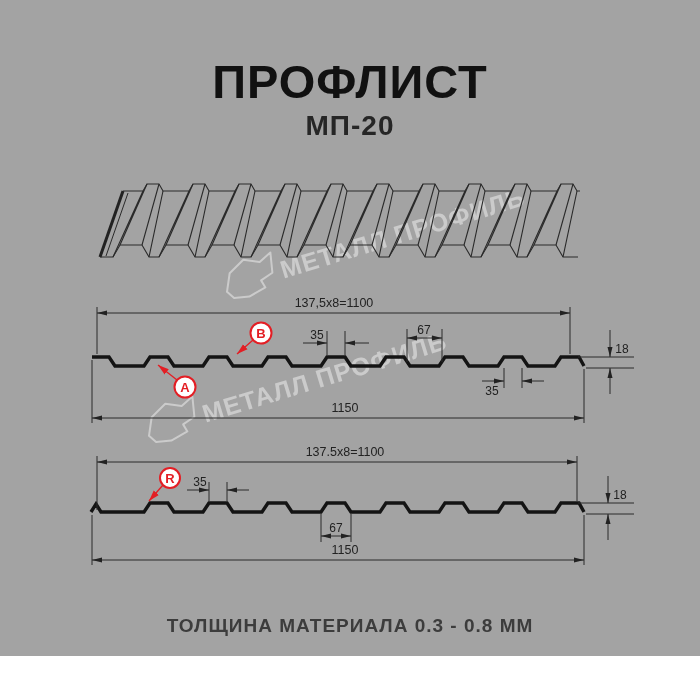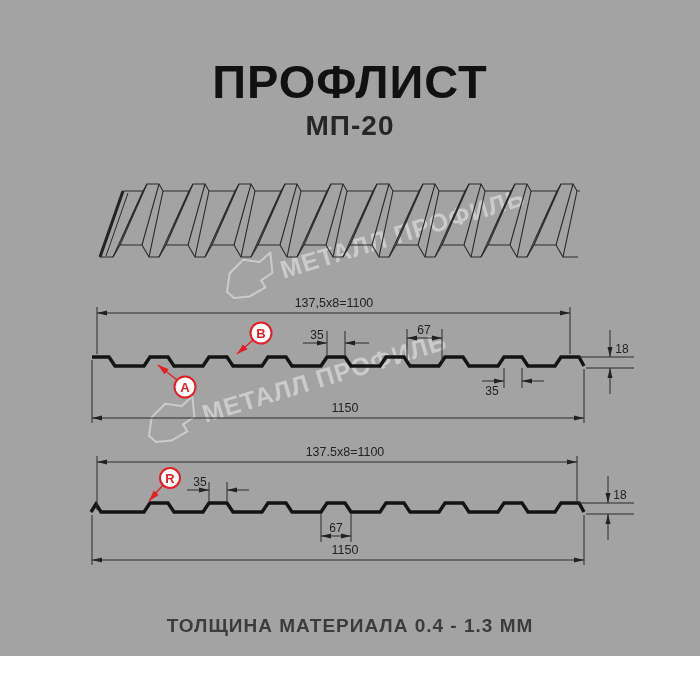--- a/index.html
+++ b/index.html
@@ -178,14 +178,14 @@
       <text class="dimtxt" x="345" y="554" text-anchor="middle">1150</text>
 
       <g>
         <line x1="163" y1="485" x2="149" y2="501" stroke="#e31e24" stroke-width="1.3" marker-end="url(#redArr)"></line>
         <circle cx="170" cy="478" r="10" fill="#fff" stroke="#e31e24" stroke-width="2"></circle>
         <text class="redlbl" x="170" y="483" text-anchor="middle">R</text>
       </g>
     </g>
   </svg>
 
-  <div class="footer">ТОЛЩИНА МАТЕРИАЛА 0.4 - 1.3 ММ</div>
+  <div class="footer">ТОЛЩИНА МАТЕРИАЛА 0.3 - 0.8 ММ</div>
 </div>
 
 </body></html>

